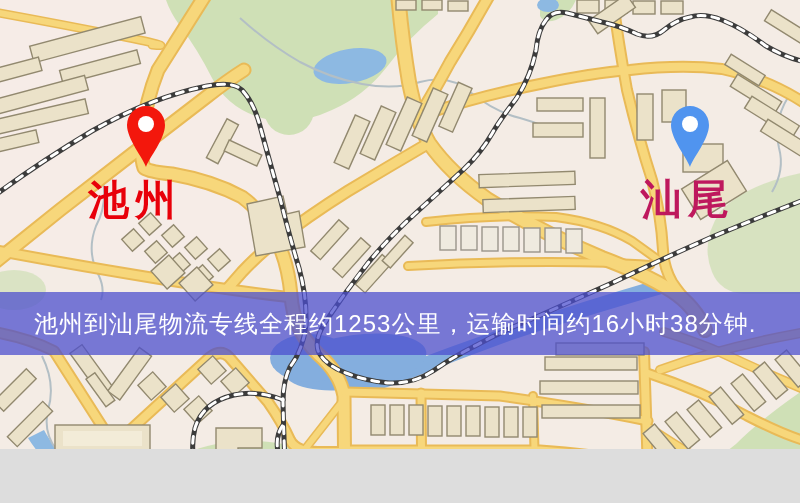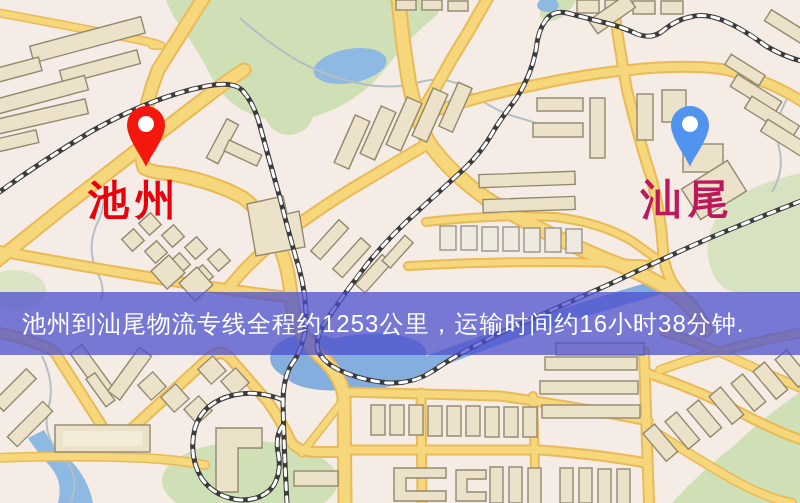--- a/index.html
+++ b/index.html
@@ -1,28 +1,28 @@
 <!DOCTYPE html>
 <html><head>
 <meta charset="utf-8">
 <style>
   html,body{margin:0;padding:0;background:#ddd;}
-  .stage{position:relative;width:800px;height:503px;overflow:hidden;background:#f4ece5;
+  .stage{position:relative;width:800px;height:449px;overflow:hidden;background:#f4ece5;
          font-family:"Liberation Sans",sans-serif;}
   .stage svg.map{position:absolute;left:0;top:0;}
   .city-label{position:absolute;font-family:"Liberation Serif","DejaVu Serif",serif;
               font-weight:bold;font-size:41px;letter-spacing:6px;line-height:1;white-space:nowrap;}
   .city-label.origin{left:88px;top:180px;color:#e8000a;}
   .city-label.dest{left:641px;top:179px;color:#be185d;}
   .pin{position:absolute;width:46px;height:66px;}
   .pin.red{left:123px;top:103px;}
   .pin.blue{left:667px;top:103px;}
   .banner{position:absolute;left:0;top:292px;width:800px;height:63px;
           background:rgba(76,78,206,0.74);display:flex;align-items:center;
-          padding-left:22px;box-sizing:border-box;}
+          padding-left:34px;box-sizing:border-box;}
   .banner span{color:#ffffff;font-size:24px;letter-spacing:1px;white-space:nowrap;
                font-family:"Liberation Sans","DejaVu Sans",sans-serif;}
 </style>
 </head>
 <body>
 
 <div class="stage">
   <svg class="map" width="800" height="503" viewBox="0 0 800 503">
     <defs>
       <path id="r1" d="M-6,12 Q60,24 120,36 T152,45"></path>

